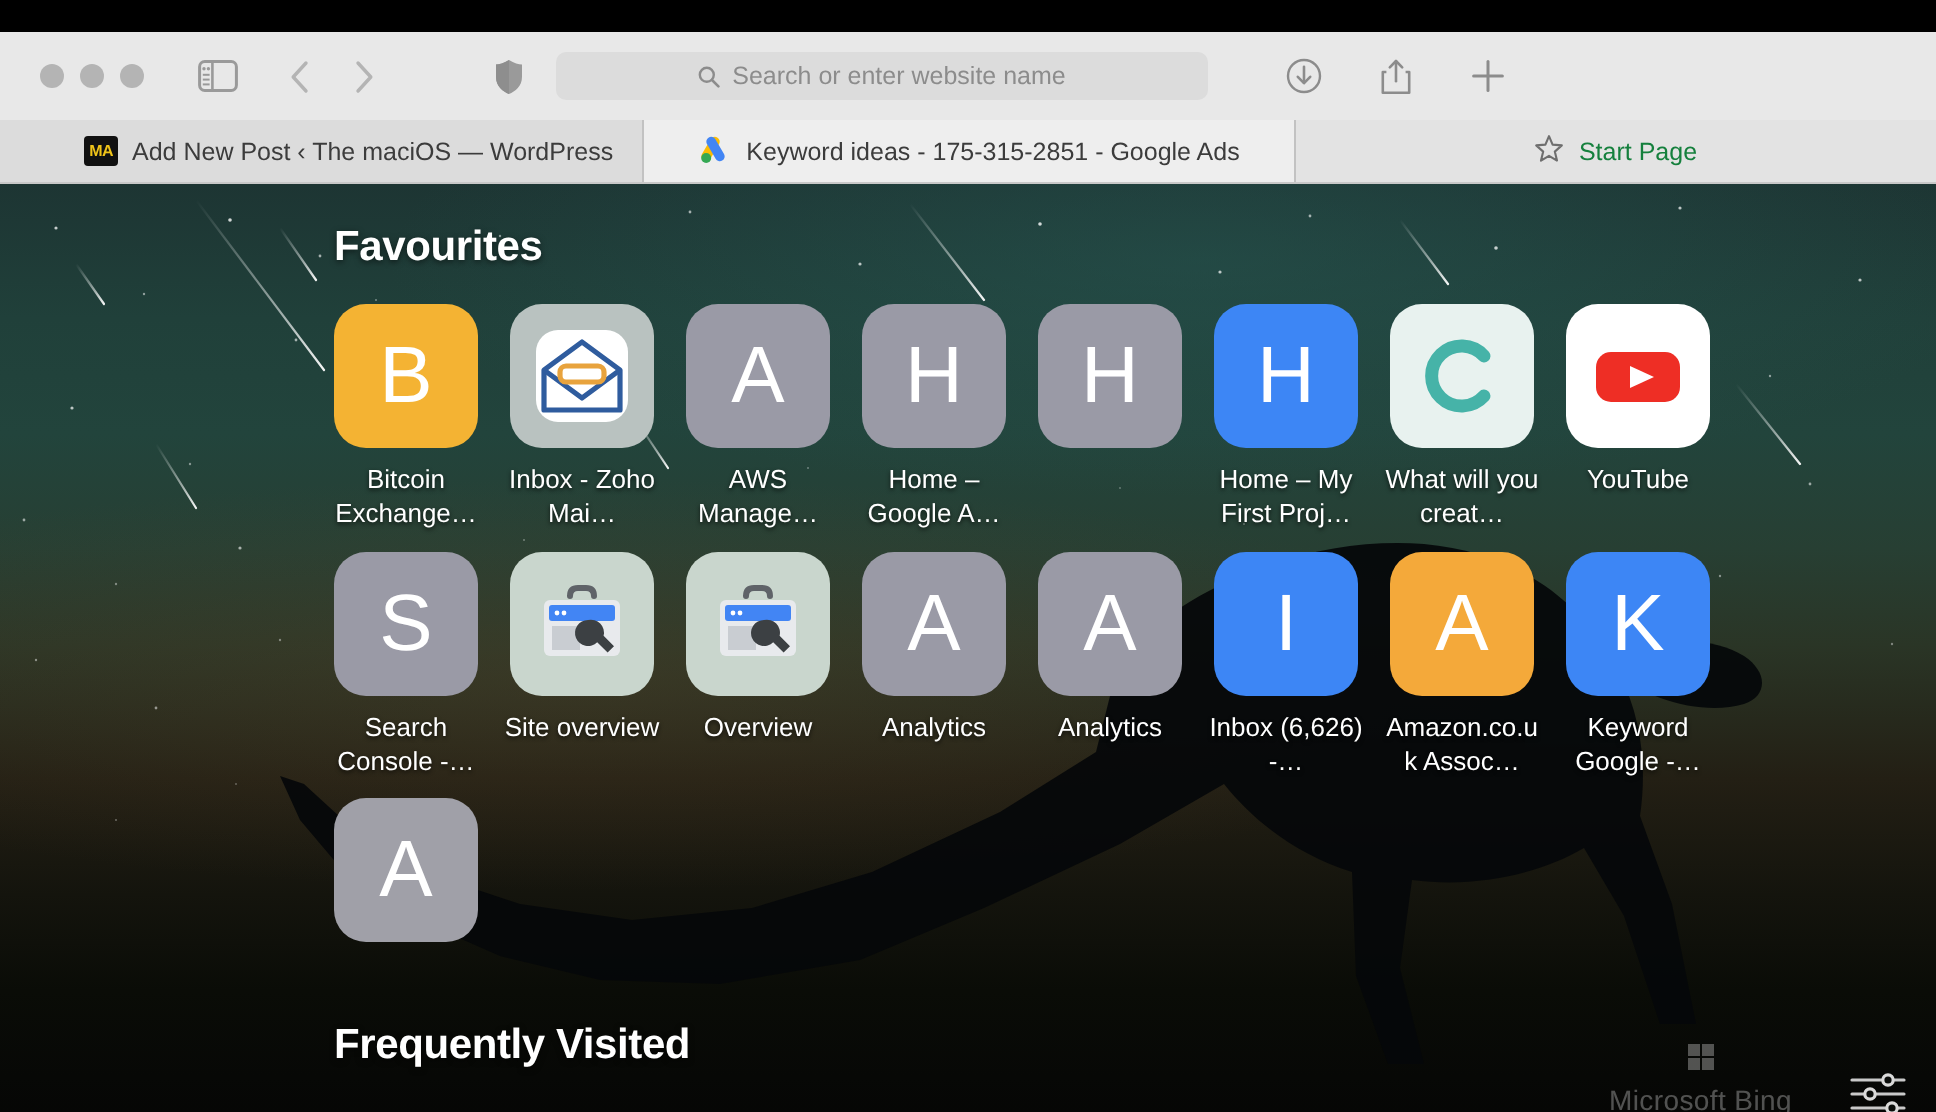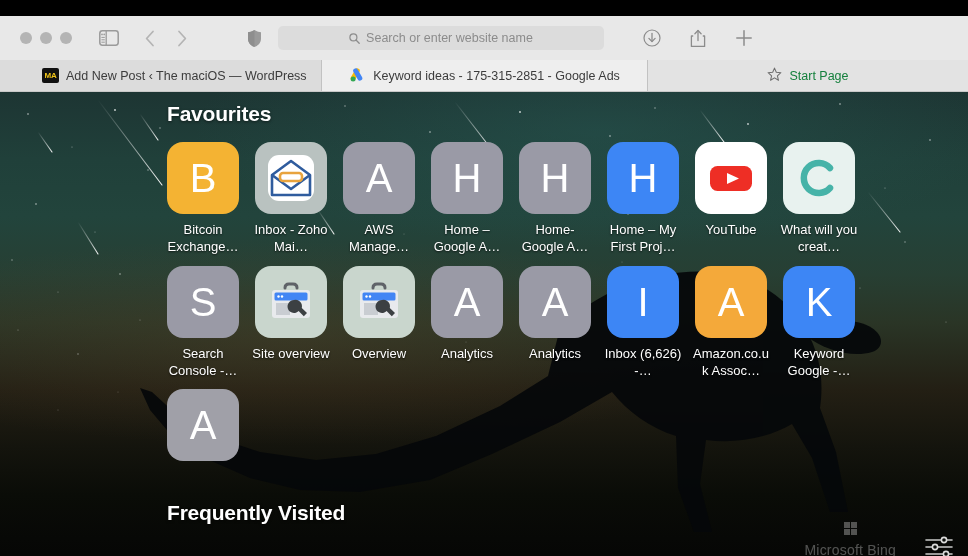--- a/index.html
+++ b/index.html
@@ -110,21 +110,21 @@
         #050504 100%);
   }
   .stars { position: absolute; inset: 0; pointer-events: none; }
   .meteors { position: absolute; inset: 0; pointer-events: none; }
   .dino { position: absolute; inset: 0; pointer-events: none; }
 
   .page {
     position: relative;
     z-index: 5;
     padding-left: 167px;
-    padding-top: 10px;
+    padding-top: 20px;
   }
 
   .section-title {
     font-size: 21px;
     font-weight: 700;
     color: #ffffff;
     letter-spacing: -0.2px;
     text-shadow: 0 1px 3px rgba(0,0,0,0.55);
   }
 
@@ -404,44 +404,43 @@
           <div class="tile">
             <div class="tile-icon" style="background:#9a9aa6">
               <span class="tile-letter">H</span>
             </div>
             <div class="tile-label">Home – Google A…</div>
           </div>
           <div class="tile">
             <div class="tile-icon" style="background:#9a9aa6">
               <span class="tile-letter">H</span>
             </div>
-            <div class="tile-label">Home- Google A…</div>
           </div>
           <div class="tile">
             <div class="tile-icon" style="background:#3d86f5">
               <span class="tile-letter">H</span>
             </div>
             <div class="tile-label">Home – My First Proj…</div>
+          </div>
+          <div class="tile">
+            <div class="tile-icon" style="background:#e8f2ef">
+              <svg width="48" height="48" viewBox="0 0 48 48">
+        <path d="M35 14 A15 15 0 1 0 35 34" fill="none" stroke="#46b3a8" stroke-width="6.5" stroke-linecap="round"></path>
+      </svg>
+            </div>
+            <div class="tile-label">What will you creat…</div>
           </div>
           <div class="tile">
             <div class="tile-icon" style="background:#ffffff">
               <svg width="52" height="52" viewBox="0 0 52 52">
         <rect x="5" y="14" width="42" height="25" rx="7.5" fill="#ee2e25"></rect>
         <polygon points="22,21 34,26.5 22,32" fill="#ffffff"></polygon>
       </svg>
             </div>
             <div class="tile-label">YouTube</div>
-          </div>
-          <div class="tile">
-            <div class="tile-icon" style="background:#e8f2ef">
-              <svg width="48" height="48" viewBox="0 0 48 48">
-        <path d="M35 14 A15 15 0 1 0 35 34" fill="none" stroke="#46b3a8" stroke-width="6.5" stroke-linecap="round"></path>
-      </svg>
-            </div>
-            <div class="tile-label">What will you creat…</div>
           </div>
           <div class="tile">
             <div class="tile-icon" style="background:#9a9aa6">
               <span class="tile-letter">S</span>
             </div>
             <div class="tile-label">Search Console -…</div>
           </div>
           <div class="tile">
             <div class="tile-icon" style="background:#c9d6cd">
               <svg width="48" height="44" viewBox="0 0 48 44">

